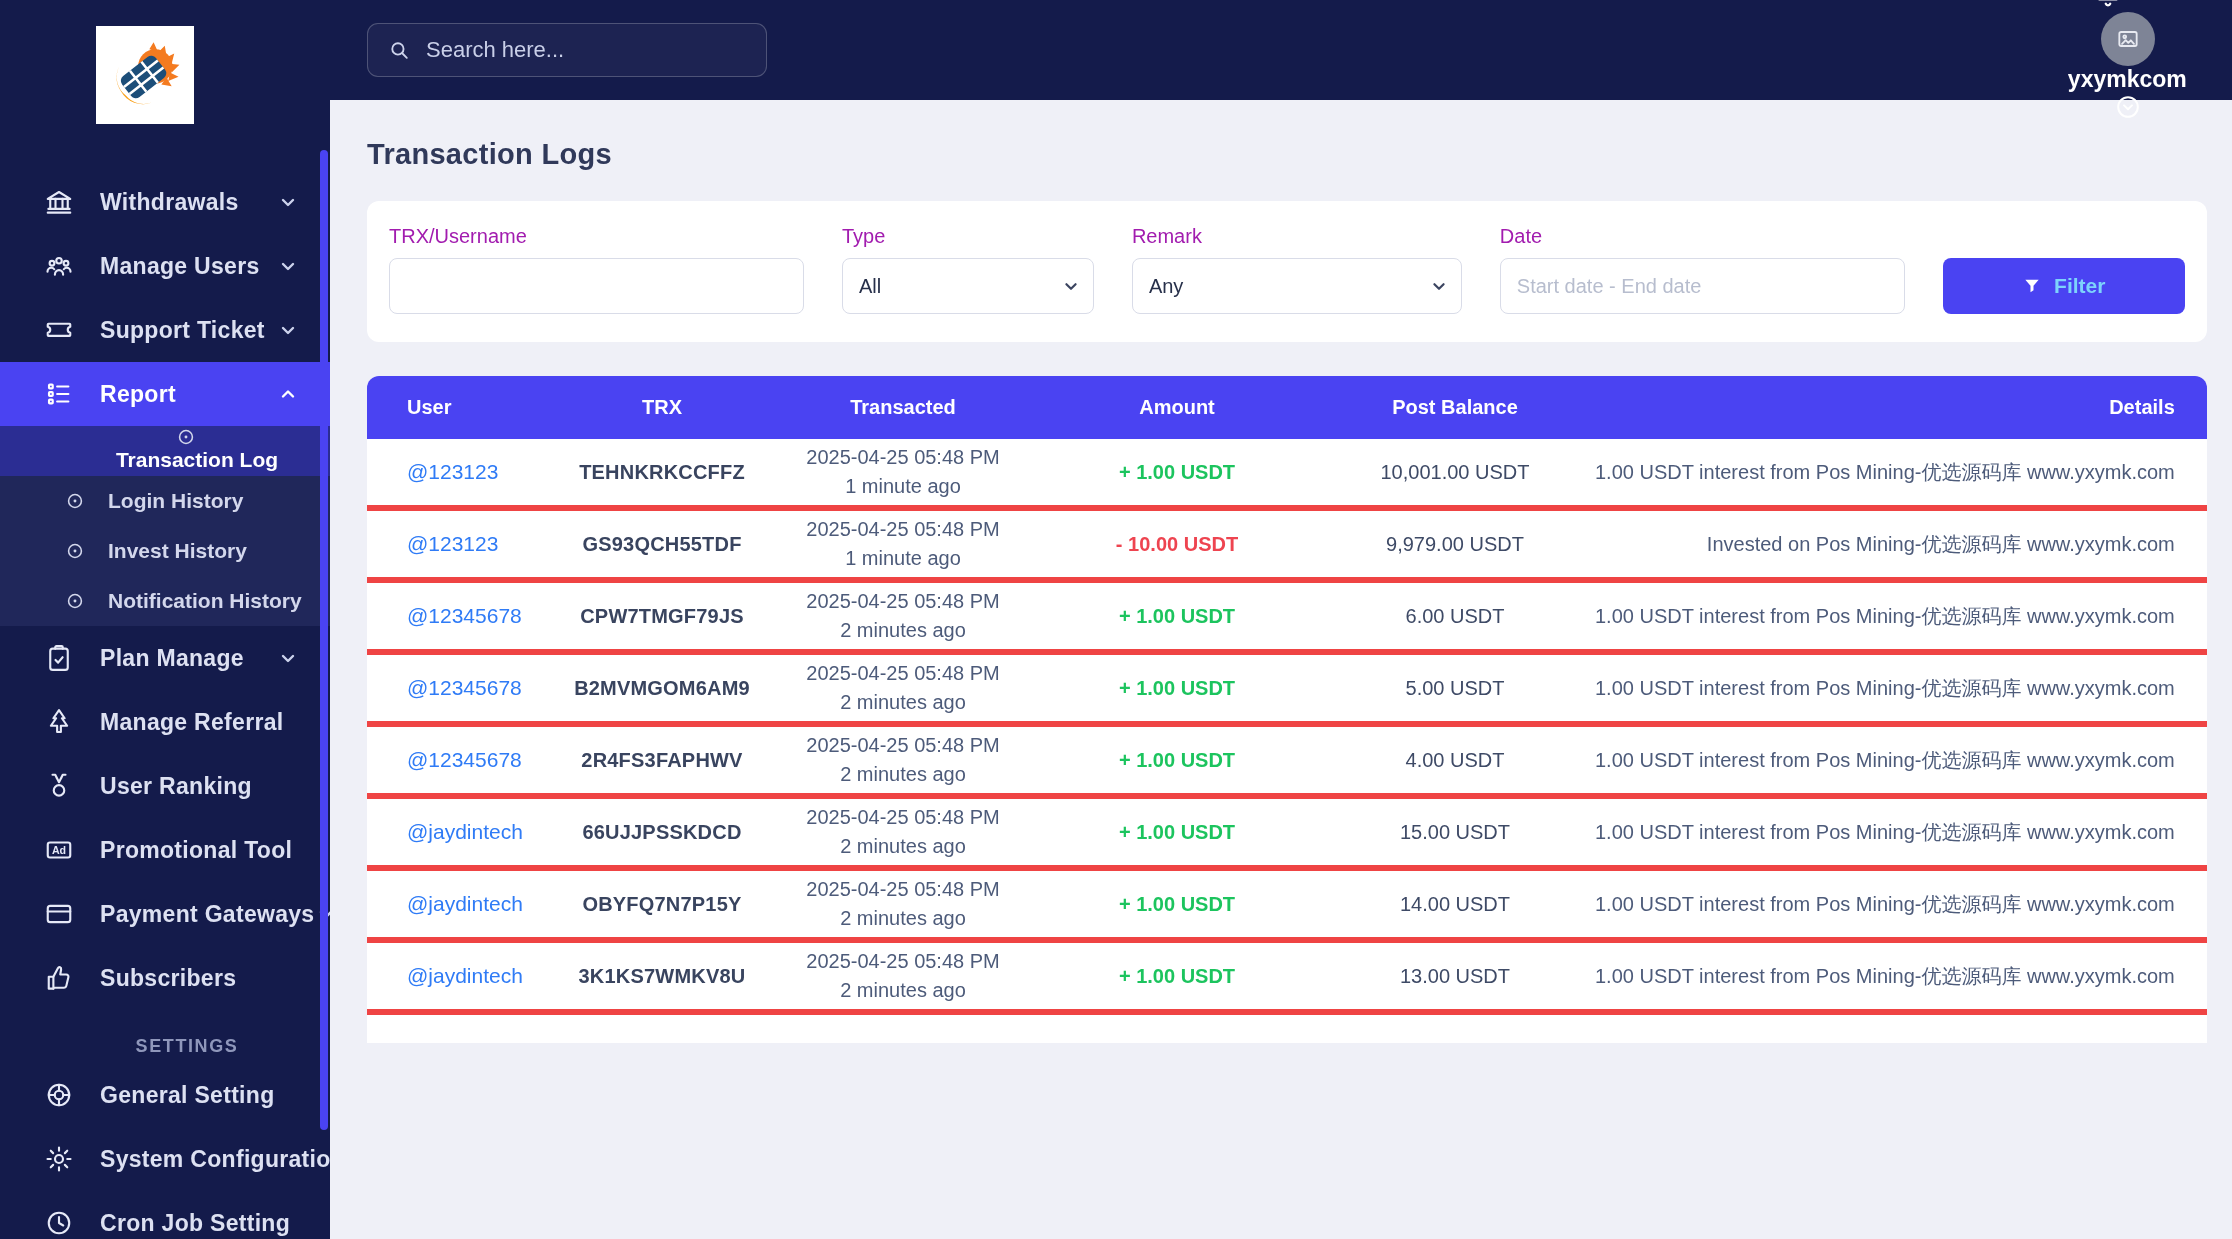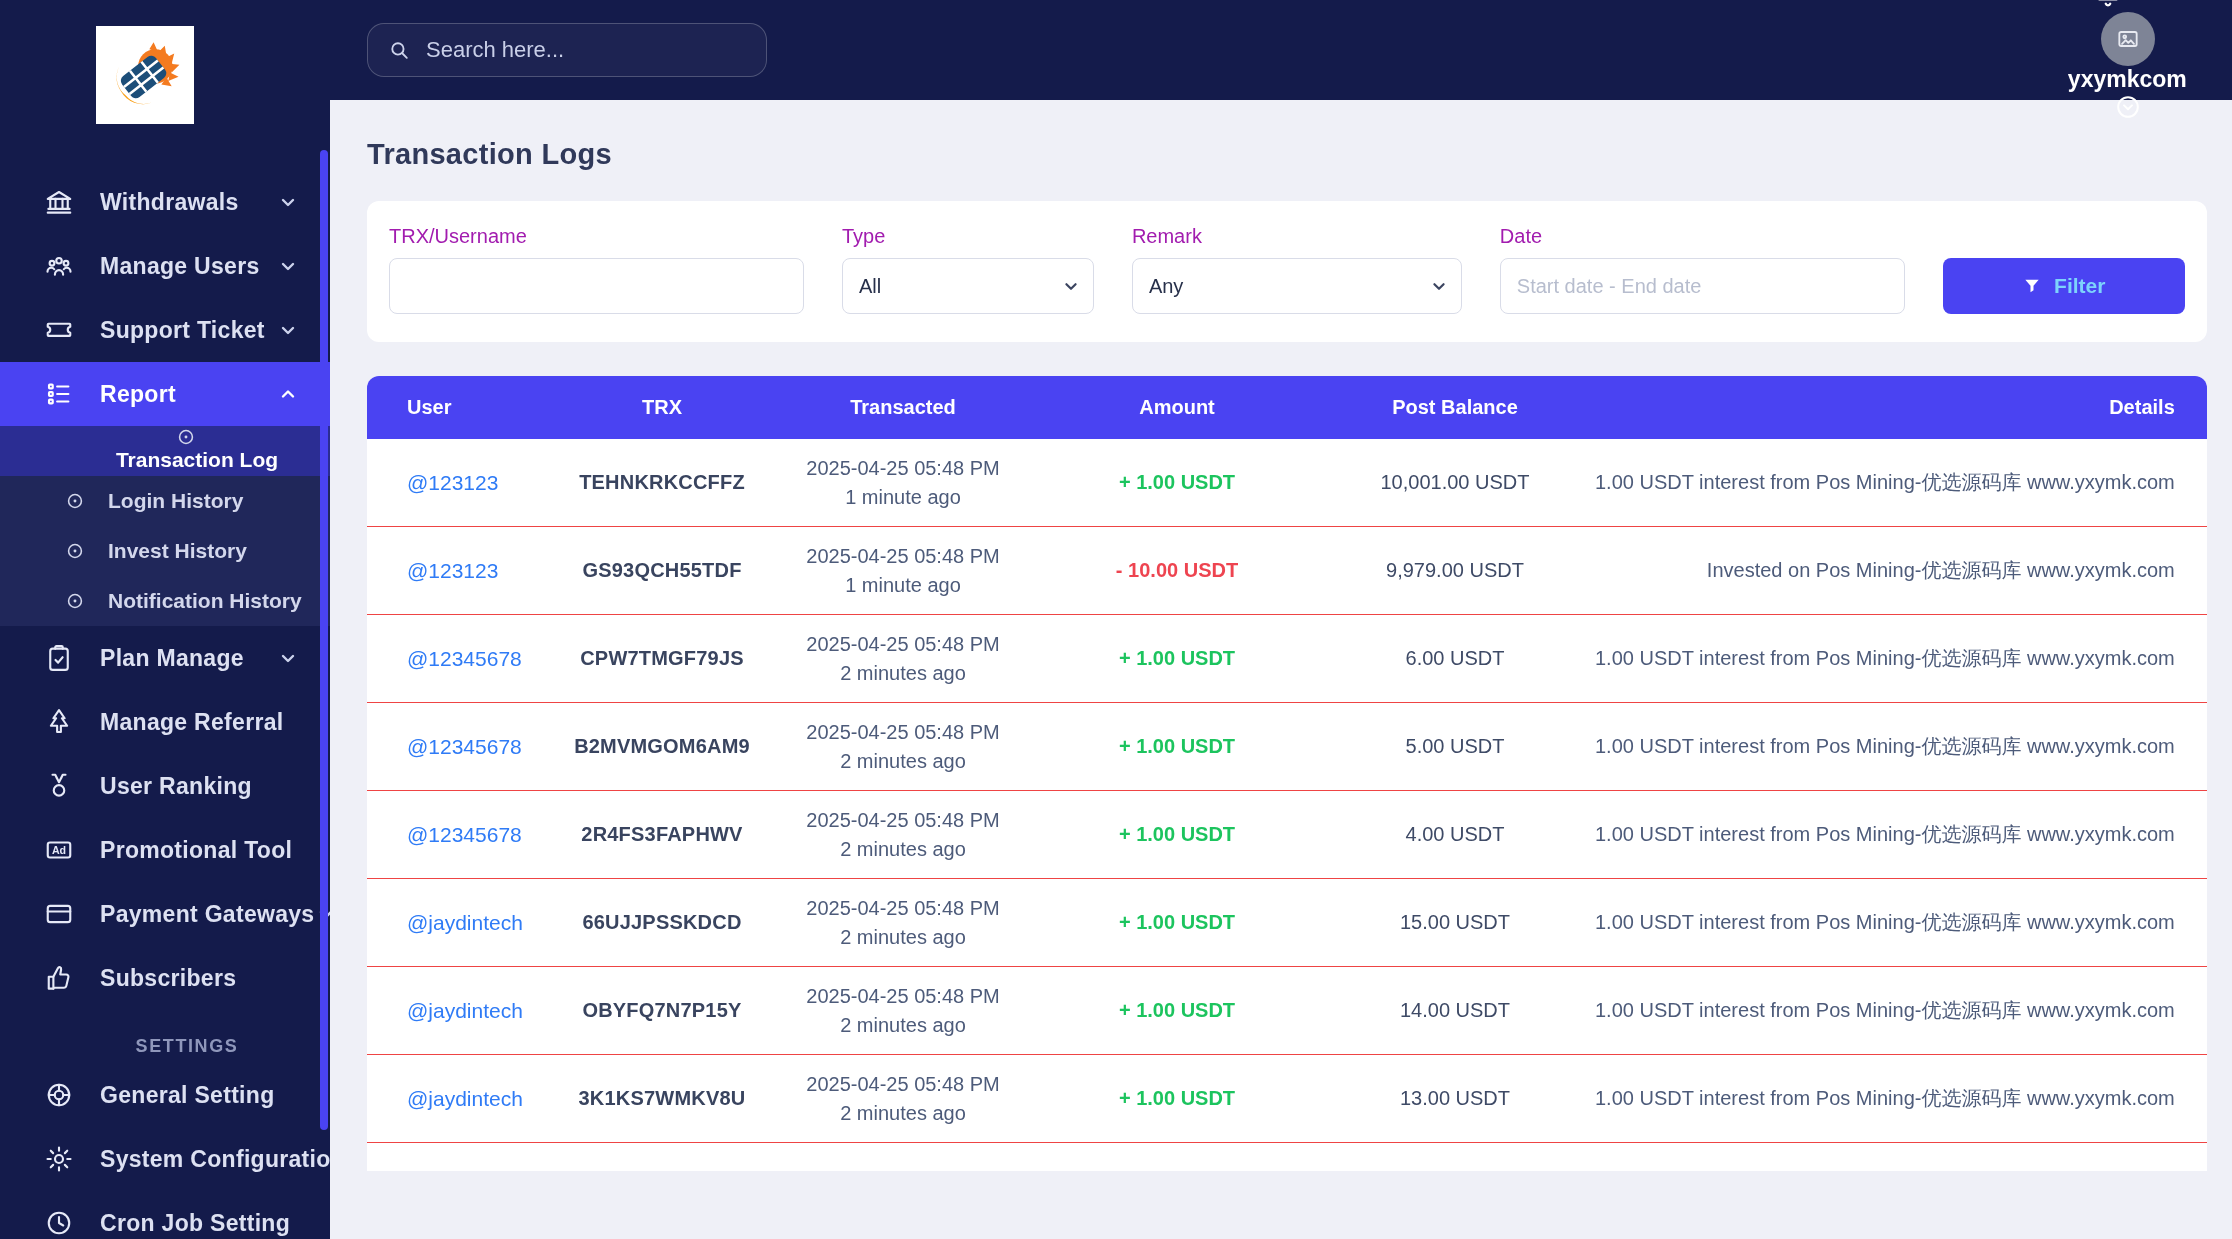--- a/index.html
+++ b/index.html
@@ -32,21 +32,21 @@
   .nav-section-label { margin:26px 0 6px 44px; font-size:18px; font-weight:700;
                        letter-spacing:1.6px; color:#8f97bb;text-align:center; }
   .sb-scrollbar { position:absolute; top:150px; right:2px; width:8px; height:980px;
                   background:#4a43f2; border-radius:4px; }
 
   
   .right { flex:1; display:flex; flex-direction:column; height:1239px; }
   .topbar { height:100px; min-height:100px; background:#141b4b; display:flex;
             align-items:center; justify-content:space-between; padding:0 44px 0 37px; }
   .search { width:400px; height:54px; border:1px solid rgba(255,255,255,.22);
-            background:rgba(255,255,255,.04); border-radius:17px; display:flex;
+            background:rgba(255,255,255,.04); border-radius:11px; display:flex;
             align-items:center; padding:0 18px; }
   .search .s-icon { width:26px; height:26px; color:#cdd3ec; margin-right:14px; }
   .search .s-icon svg { width:26px; height:26px; }
   .search input { background:transparent; border:none; outline:none; color:#e8ebf8;
                   font-size:22px; width:100%; font-family:inherit; }
   .search input::placeholder { color:#c9cfe8; }
   .top-right { display:flex; align-items:center;flex-direction:column; }
   .bell { width:32px; height:32px; color:#ffffff; margin-right:40px; cursor:pointer; }
   .bell svg { width:32px; height:32px; }
   .avatar { width:54px; height:54px; border-radius:50%; background:#7e8496; display:flex;
@@ -82,21 +82,21 @@
   .filter-btn .fb-icon svg { width:20px; height:20px; }
 
   
   .table-card { margin-top:34px; background:#ffffff; border-radius:12px 12px 0 0; overflow:hidden; }
   .thead, .trow { display:grid; grid-template-columns:190px 210px 272px 276px 280px 1fr; align-items:center; }
   .thead { background:#4a43f2; height:63px; color:#ffffff; font-size:20px; font-weight:700; }
   .th, .td { white-space:nowrap; }
   .c-user { padding-left:40px; text-align:left; }
   .c-trx, .c-date, .c-amount, .c-balance { text-align:center; }
   .c-details { text-align:right; padding-right:32px; }
-  .trow { height:88px; border-bottom:1px solid #ef4444; background:#ffffff; }
+  .trow { height:72px; border-bottom:6px solid #ef4444; background:#ffffff; }
   .td-user a { color:#2f7bf6; font-size:21px; text-decoration:none; cursor:pointer; }
   .td-trx { font-size:20px; font-weight:700; color:#39445f; letter-spacing:.2px; }
   .td-date { font-size:20px; color:#4d5b7a; line-height:1.45; }
   .td-amount { font-size:20px; font-weight:700; }
   .td-amount.credit { color:#1cc45e; }
   .td-amount.debit  { color:#ee4450; }
   .td-balance { font-size:20px; color:#3e4a66; }
   .td-details { font-size:20px; color:#4d5b7a; }
   .table-tail { height:28px; background:#ffffff; }
 </style>

